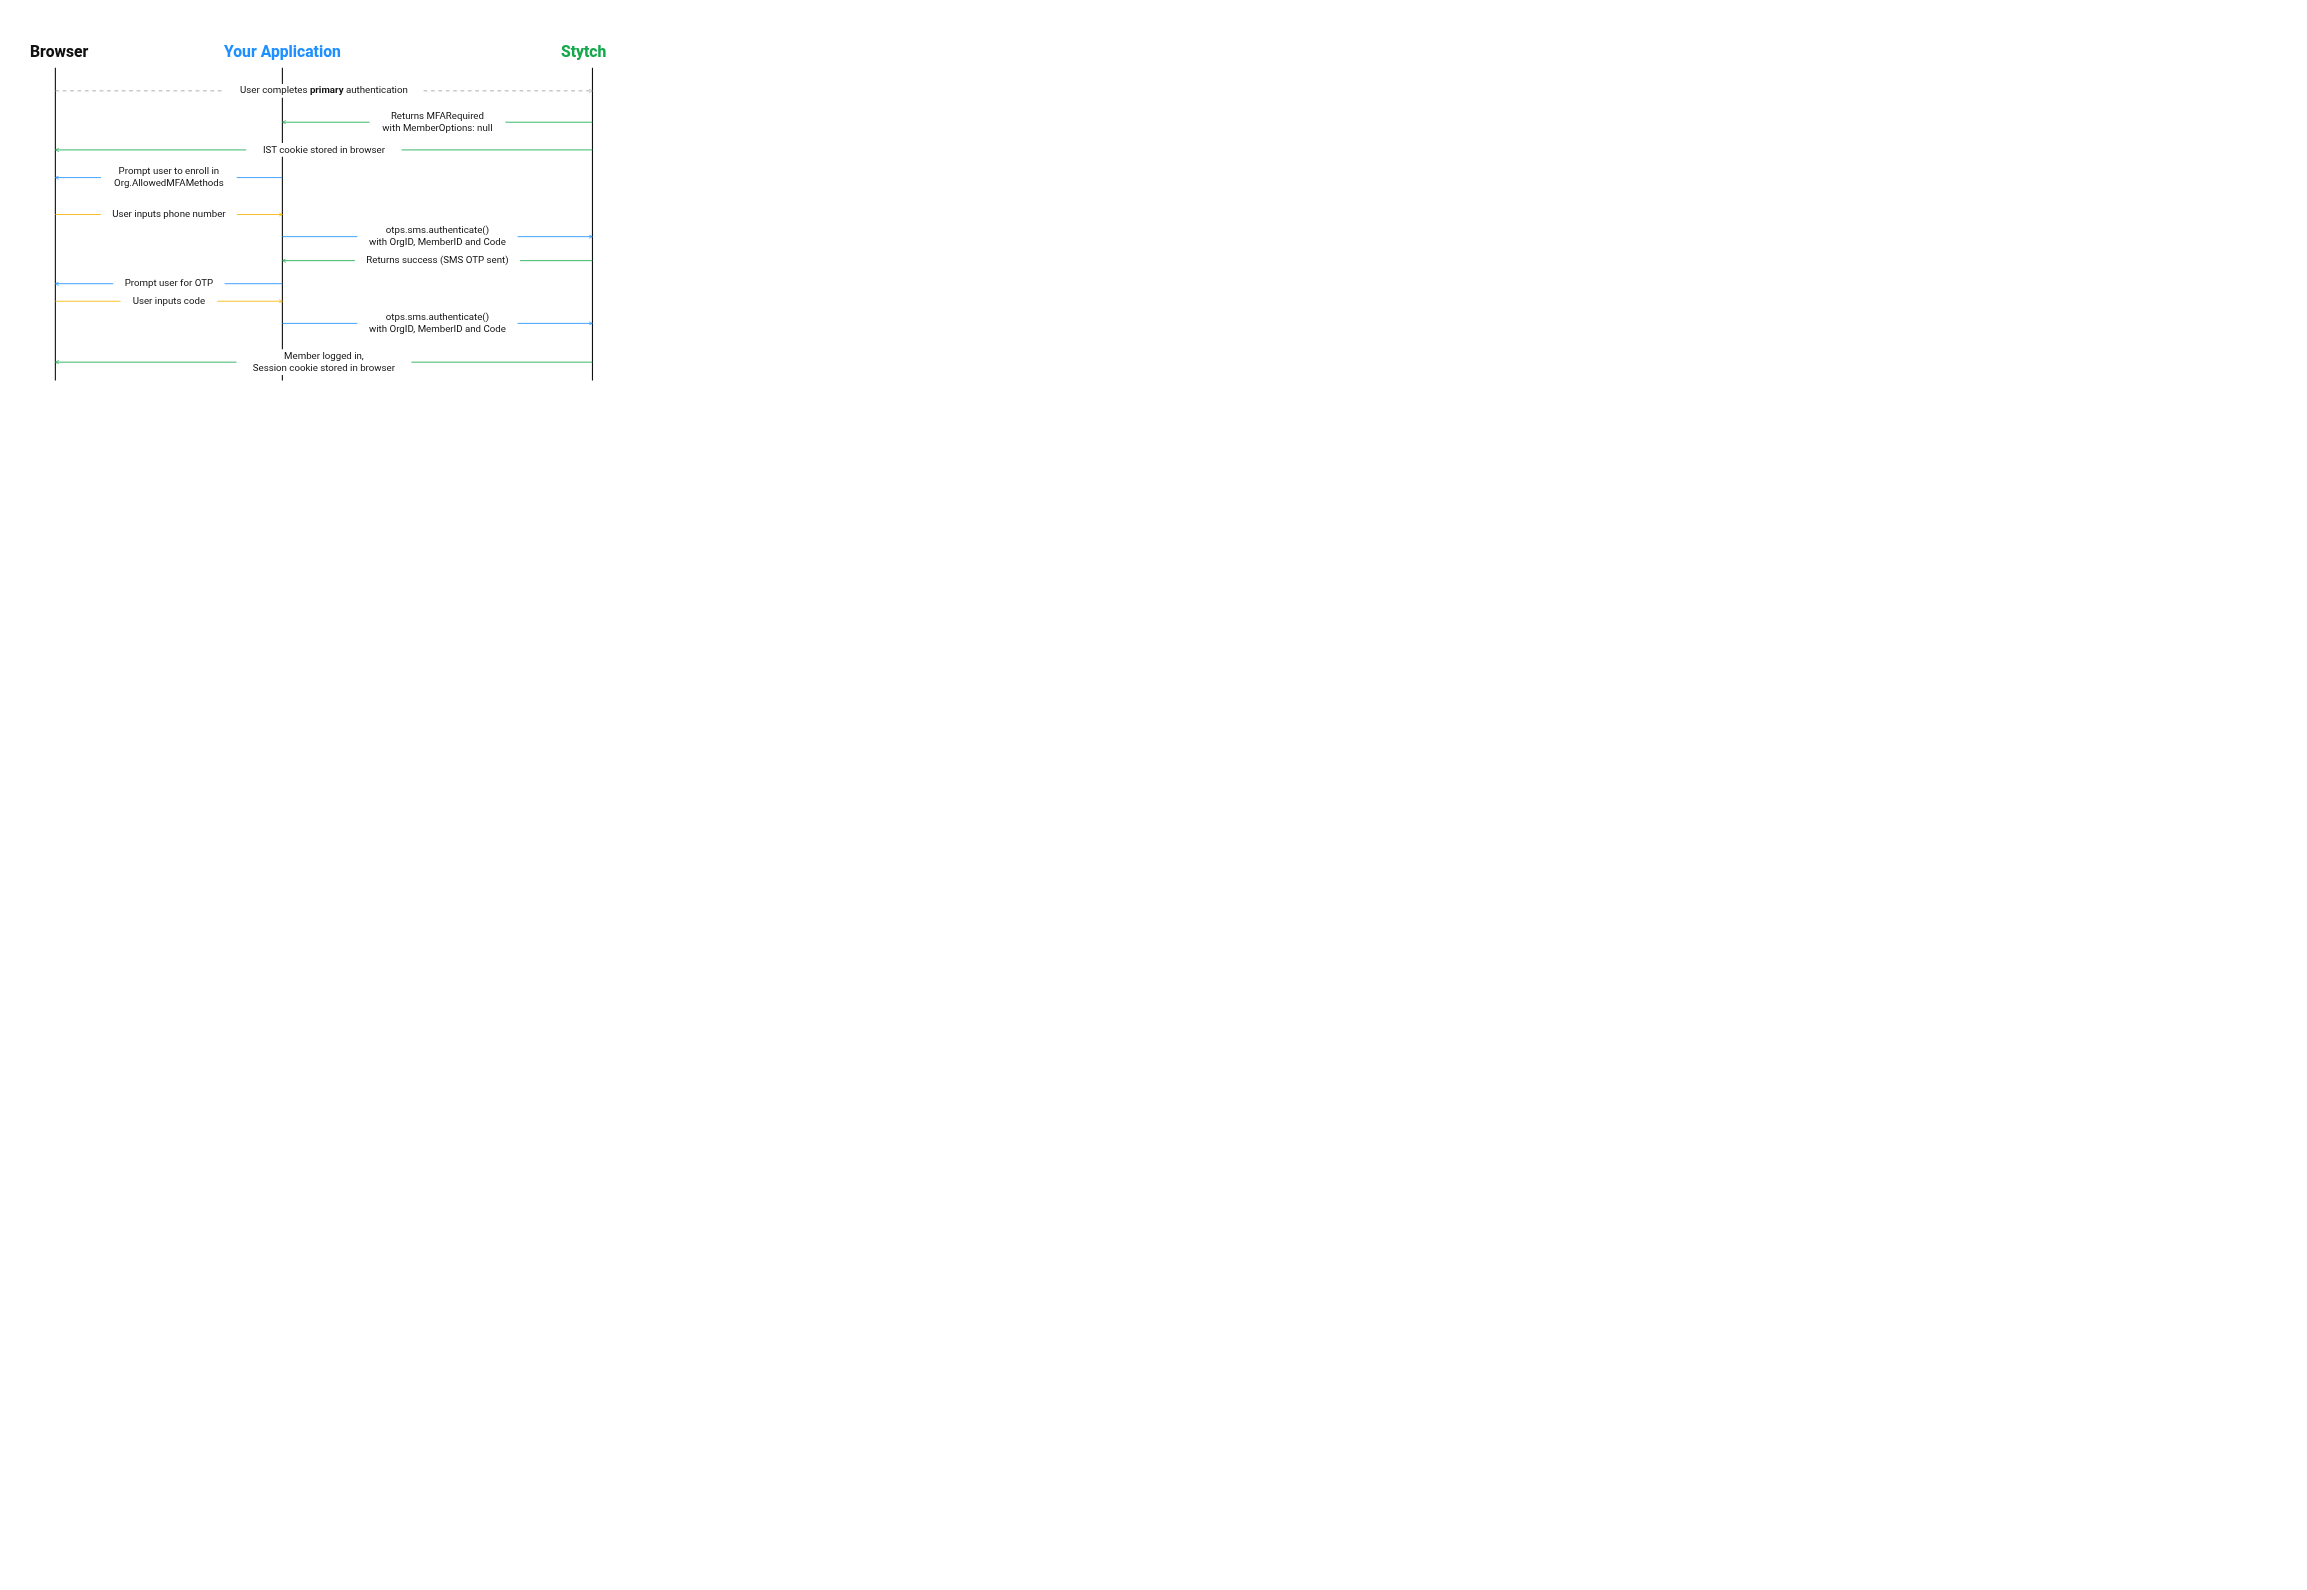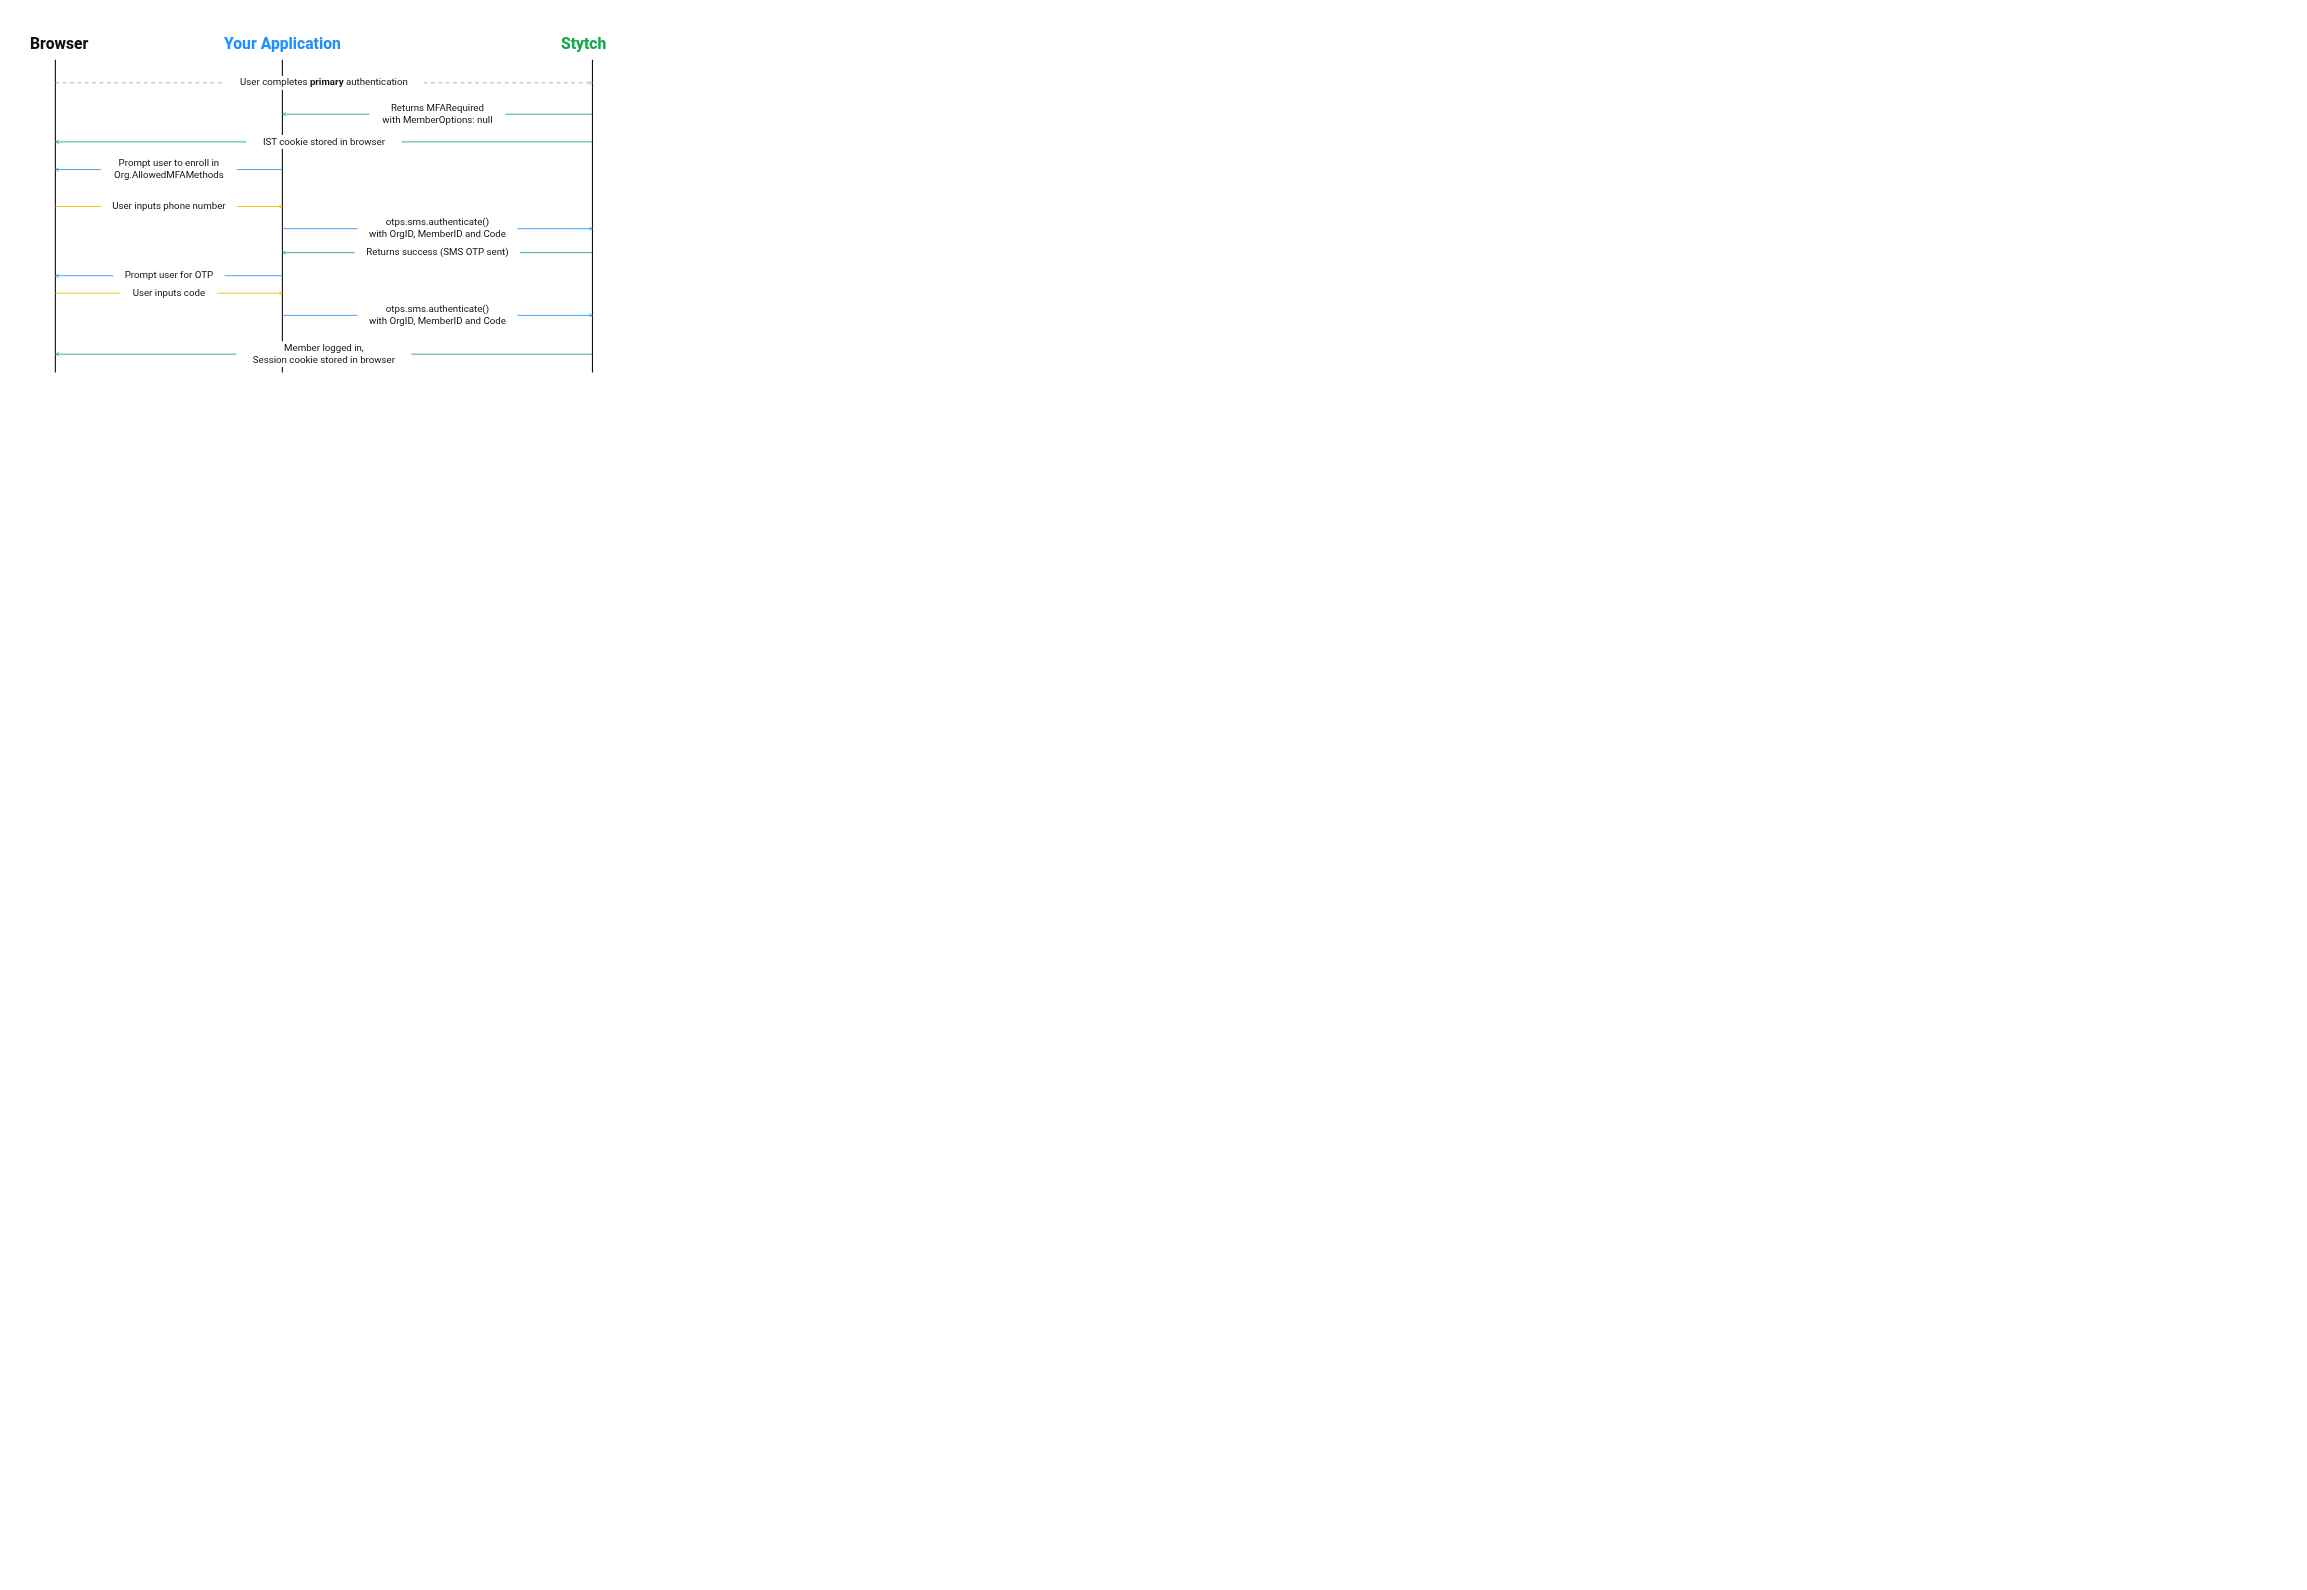--- a/index.html
+++ b/index.html
@@ -3,21 +3,21 @@
 <meta charset="utf-8">
 <style>
   html, body {
     margin: 0;
     padding: 0;
     background: #ffffff;
     font-family: -apple-system, BlinkMacSystemFont, "Segoe UI", Roboto, Helvetica, Arial, sans-serif;
   }
   .stage {
     position: relative;
-    margin: 8px auto;
+    margin: 16px auto;
     
   }
   svg { display: block; }
   .lane-title { font-weight: 800; font-size: 34px; }
   .msg { font-size: 21px; fill: #111; }
   .bold { font-weight: 700; }
 </style>
 </head>
 <body>
 

